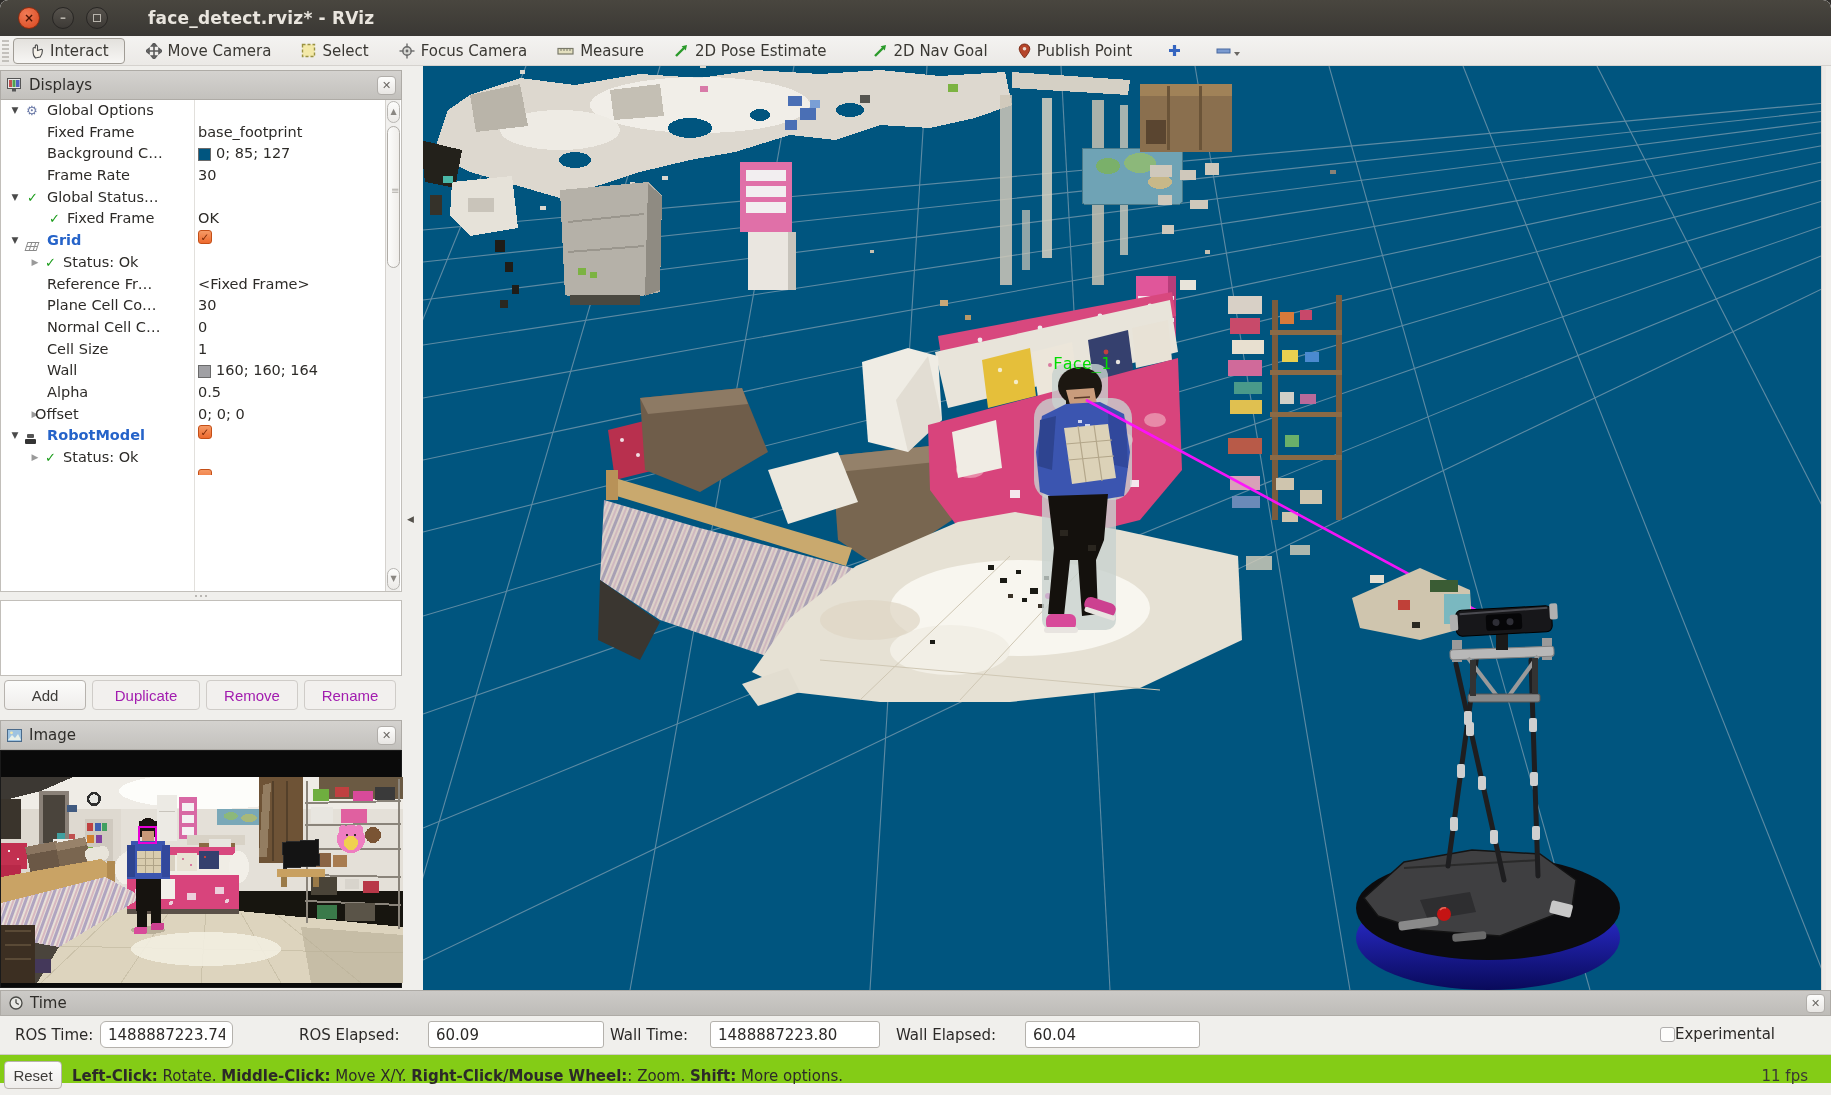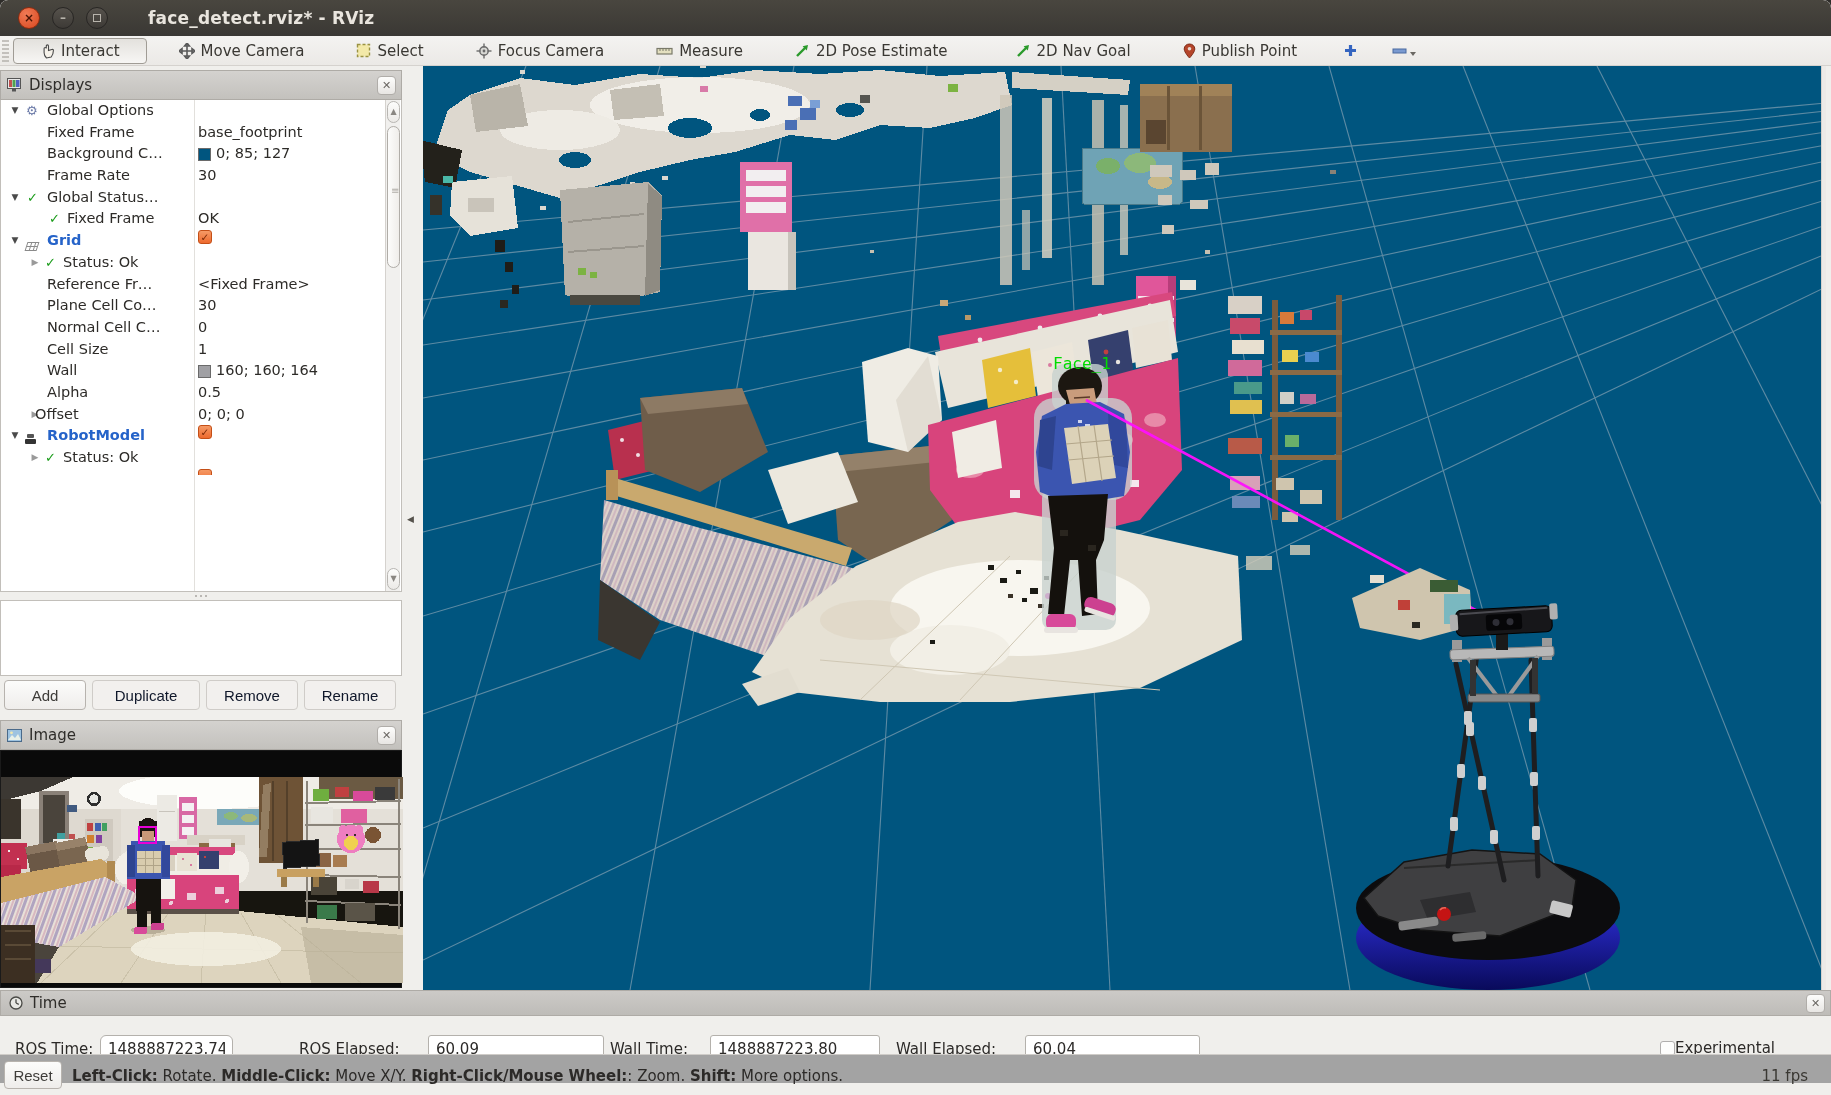--- a/index.html
+++ b/index.html
@@ -18,21 +18,21 @@
   .winbtn .maxglyph { width:8px; height:8px; border:1.5px solid #b8b4ac; }
   .apptitle { color:#e9e5de; font-weight:bold; font-size:17px; margin-left:40px; letter-spacing:.2px; }
 
   
   .toolbar { position:absolute; left:0; top:36px; width:100%; height:30px;
     background:linear-gradient(#f4f3f1,#ebe9e6); border-bottom:1px solid #d5d2ce;
     display:flex; align-items:center; font-size:15px; color:#3a3833; }
   .tb-handle { width:7px; height:22px; margin:0 4px 0 2px;
     background:repeating-linear-gradient(#b8b5b0 0 2px, transparent 2px 4px);
     background-size:2px 100%; background-repeat:repeat-x; opacity:.8; }
-  .tb-item { display:flex; align-items:center; gap:6px; padding:3px 26px; white-space:nowrap; }
+  .tb-item { display:flex; align-items:center; gap:6px; padding:3px 15px; white-space:nowrap; }
   .tb-item.pressed { background:linear-gradient(#e3e1dd,#f7f6f4); border:1px solid #a09c95; border-radius:4px; margin-right:6px; }
   .tb-item svg { display:block; }
   .tb-plusminus { display:flex; align-items:center; gap:2px; padding:3px 8px; }
 
   
   .main { position:absolute; left:0; top:66px; width:100%; height:924px; background:#f0efec; }
 
   .leftcol { position:absolute; left:0; top:0; width:328px; height:924px; }
   .dock-header { position:absolute; left:0; width:402px; height:30px;
     background:linear-gradient(#d4d2cf,#c3c1bd); border:1px solid #aeaba6;
@@ -75,49 +75,49 @@
   .vs-thumb::after { content:"≡"; position:absolute; left:3px; top:58px; color:#b0ada8; font-size:10px; }
 
   .hsplit { position:absolute; left:0; top:526px; width:402px; height:8px; display:flex; align-items:center; justify-content:center; gap:3px; }
   .hsplit i { width:2px; height:2px; background:#a8a5a0; border-radius:50%; }
   .helppane { position:absolute; left:0; top:534px; width:402px; height:76px; background:#fff; border:1px solid #c2bfba; }
 
   .btnrow { position:absolute; left:0; top:614px; width:402px; height:32px; }
   .pbtn { position:absolute; top:0; height:30px; border-radius:4px; font-size:15px;
     background:linear-gradient(#fcfcfb,#efedeb); border:1px solid #b7b3ae; color:#3e3c39;
     display:flex; align-items:center; justify-content:center; }
-  .pbtn.disabled { color:#0f172a; background:#f2f0ee; border-color:#cfccc8; }
+  .pbtn.disabled { color:#a21caf; background:#f2f0ee; border-color:#cfccc8; }
 
   .img-header { top:654px; }
   .img-content { position:absolute; left:0; top:684px; width:402px; height:238px; background:#0a0a0a; border:1px solid #1a1a1a; }
   .img-content svg { position:absolute; left:0; top:26px; }
 
   .collapse-arrow { position:absolute; left:407px; top:448px; font-size:9px; color:#55524c; }
 
   
   .viewport { position:absolute; left:423px; top:0; width:1403px; height:924px; background:#00557f; }
   .rightstrip { position:absolute; right:0; top:0; width:5px; height:924px; background:#eceae7; border-left:1px solid #d5d2ce; }
 
   
   .timedock { position:absolute; left:0; top:990px; width:100%; height:64px; background:#f0efec; }
   .time-header { position:absolute; left:0; top:0; width:100%; height:26px;
     background:linear-gradient(#cccac7,#bebcb8); border:1px solid #aeaba6;
     display:flex; align-items:center; padding:0 8px; gap:7px; font-size:15px; color:#2f2d2a; }
   .time-close { position:absolute; right:5px; top:3px; width:19px; height:19px; border-radius:4px;
     background:linear-gradient(#fdfdfc,#e8e6e3); border:1px solid #b0ada9; color:#6a6762;
     font-size:11px; font-weight:bold; display:flex; align-items:center; justify-content:center; }
-  .time-row { position:absolute; left:0; top:40px; width:100%; height:38px; font-size:15px; color:#2c2a28; }
+  .time-row { position:absolute; left:0; top:26px; width:100%; height:38px; font-size:15px; color:#2c2a28; }
   .time-row label { position:absolute; top:10px; }
   .time-row input { position:absolute; top:5px; height:27px; border:1px solid #b4b1ac; border-radius:3px;
     background:#fff; font-size:15px; color:#2c2a28; padding:0 7px; font-family:inherit; }
   .expwrap { position:absolute; left:1660px; top:9px; display:flex; align-items:center; }
   .expbox { width:15px; height:15px; background:#fdfdfc; border:1px solid #b0aead; border-radius:3px; }
 
   
-  .statusbar { position:absolute; left:0; top:1054px; width:100%; height:29px; background:#a3a3a3;
+  .statusbar { position:absolute; left:0; top:1054px; width:100%; height:29px; background:#84cc16;
     border-top:1px solid #cfccc8; font-size:15px; color:#2c2a28; }
   .statusbar .reset { position:absolute; left:4px; top:6px; width:58px; height:28px; }
   .hint { position:absolute; left:72px; top:12px; white-space:nowrap; }
   .hint b { font-weight:bold; }
   .fps { position:absolute; right:23px; top:12px; color:#3a3833; }
 </style>
 </head>
 <body>
 
 <div id="app">

